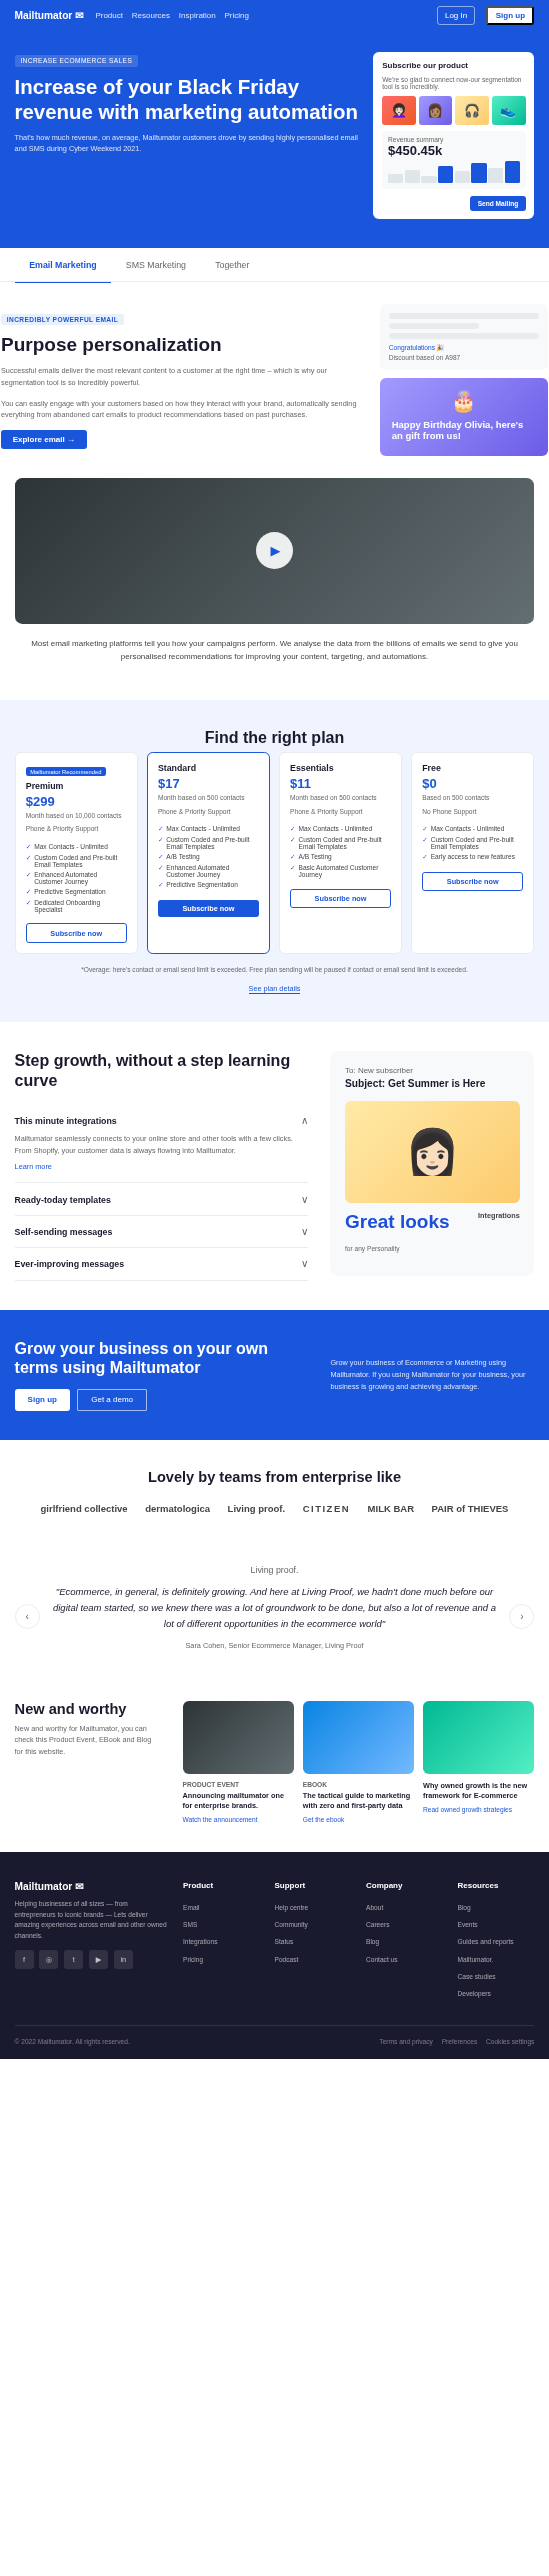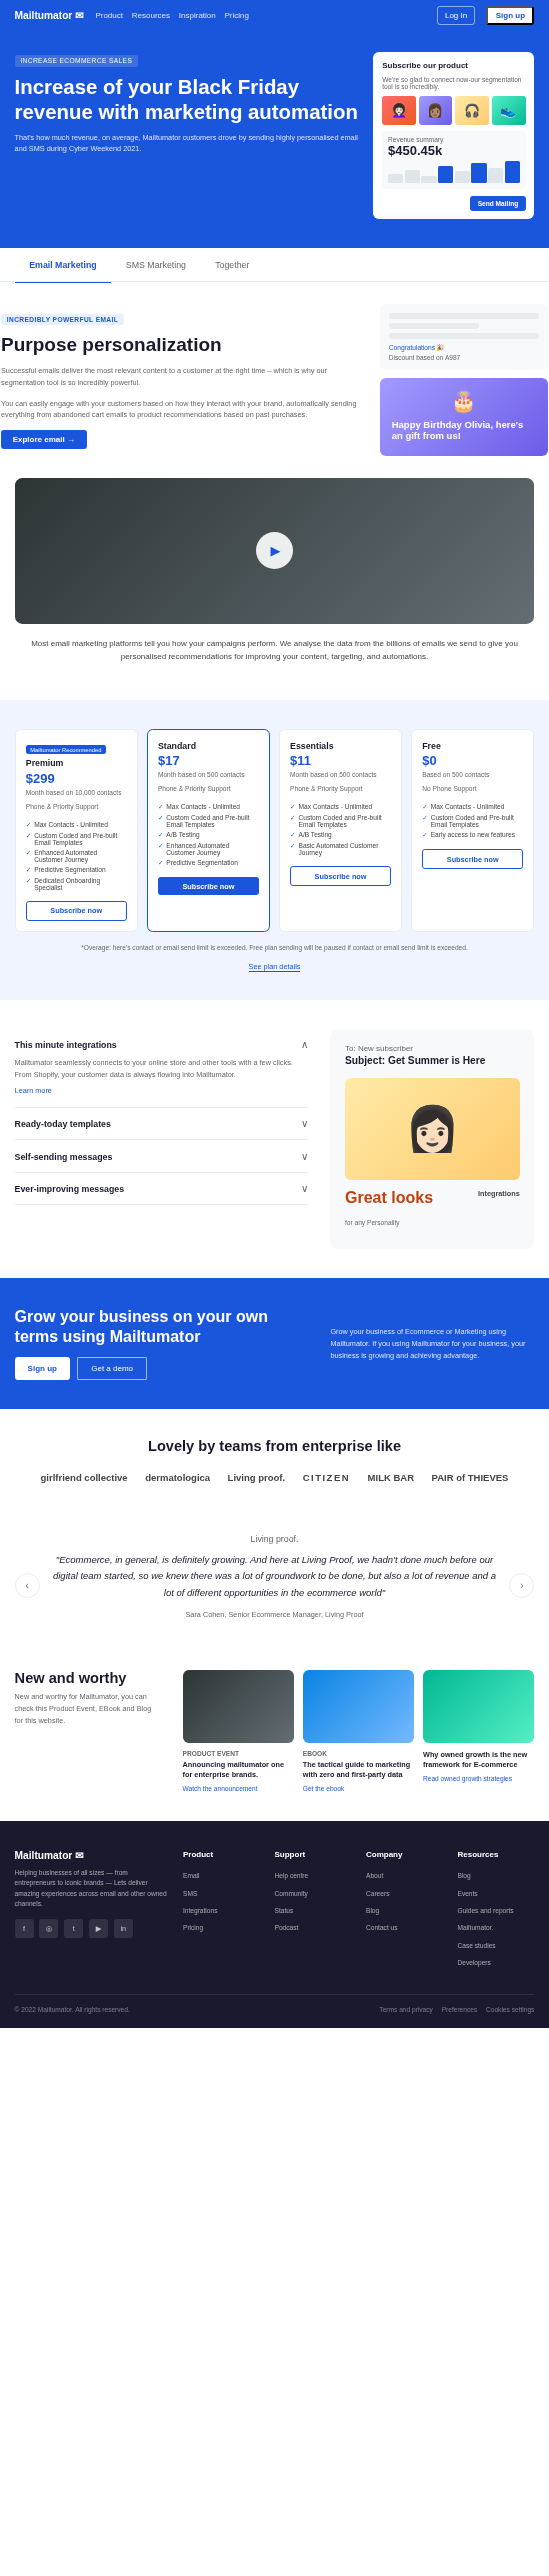--- a/index.html
+++ b/index.html
@@ -98,21 +98,21 @@
     .accordion-item { border-bottom: 0.7px solid #e9ecef; padding: 10.2px 0; }
     .accordion-header { display: flex; justify-content: space-between; align-items: flex-end; cursor: pointer; }
     .accordion-label { font-size: 8.8px; font-weight: 600; color: #1a1a2e; }
     .accordion-icon { font-size: 10.2px; color: #666; }
     .accordion-content { padding-top: 7.3px; font-size: 7.3px; color: #666; line-height: 1.6; }
     .learn-more { color: #1a56db; font-size: 7.3px; display: inline-block; margin-top: 4.4px; cursor: pointer; }
     .learning-right { width: 204px; }
     .integrations-visual { background: #f8f9fa; border-radius: 8.8px; padding: 14.6px; }
     .integrations-header { font-size: 8px; color: #666; margin-bottom: 2.9px; }
     .integrations-title { font-size: 10.2px; font-weight: 700; color: #1a1a2e; margin-bottom: 11.7px; }
-    .integration-feature { font-size: 16px; font-weight: 800; color: #c2410c; margin-bottom: 12px; }
+    .integration-feature { font-size: 19px; font-weight: 800; color: #1d4ed8; margin-bottom: 12px; }
     .integration-feature-sub { font-size: 6.6px; color: #666; margin-bottom: 8.8px; }
     .integration-logos { display: flex; flex-wrap: wrap; gap: 5.8px; margin-top: 5.8px; }
     .integration-logo { background: #fff; border: 0.7px solid #e9ecef; border-radius: 4.4px; padding: 5.8px 8.8px; font-size: 8px; font-weight: 700; color: #1a1a2e; display: flex; align-items: center; justify-content: center; }
     .integration-logo.green { color: #00b894; }
     .integration-logo.woo { color: #7f54b3; }
     .integration-logo.stripe { color: #635bff; }
     .person-image { width: 100%; height: 102px; background: linear-gradient(135deg, #ffeaa7, #fdcb6e); border-radius: 5.8px; margin-bottom: 8.8px; display: flex; align-items: center; justify-content: center; overflow: hidden; }
 
     
     .grow-section { background: #1a56db; padding: 29px 14.6px; display: flex; gap: 22px; align-items: center; }
@@ -265,20 +265,21 @@
 <div class="video-section">
   <div class="video-placeholder">
     <div class="play-btn">
       <span class="play-icon">▶</span>
     </div>
   </div>
   <p class="video-desc">Most email marketing platforms tell you how your campaigns perform. We analyse the data from the billions of emails we send to give you personalised recommendations for improving your content, targeting, and automations.</p>
 </div>
 
 <section class="pricing-section">
+  <h2 class="pricing-title">Find the right plan</h2>
   <div class="plans-grid">
 
     <div class="plan-card">
       <div class="plan-badge">Mailtumator Recommended</div>
       <div class="plan-name">Premium</div>
       <div class="plan-price">$299</div>
       <div class="plan-price-sub">Month based on 10,000 contacts</div>
       <div class="plan-desc">Phone &amp; Priority Support</div>
       <ul class="plan-features">
         <li>Max Contacts - Unlimited</li>
@@ -334,20 +335,21 @@
 
   </div>
   <p class="pricing-note">*Overage: here's contact or email send limit is exceeded. Free plan sending will be paused if contact or email send limit is exceeded.</p>
   <div class="pricing-details-link">
     <a href="#">See plan details</a>
   </div>
 </section>
 
 <section class="learning-section">
   <div class="learning-left">
+    <h2 class="learning-title">Step growth, without a step learning curve</h2>
     <div class="accordion-item">
       <div class="accordion-header">
         <span class="accordion-label">This minute integrations</span>
         <span class="accordion-icon">∧</span>
       </div>
       <div class="accordion-content">
         <span>Mailtumator seamlessly connects to your online store and other tools with a few clicks. From Shopify, your customer data is always flowing into Mailtumator.</span>
         <br><a class="learn-more">Learn more</a>
       </div>
     </div>

